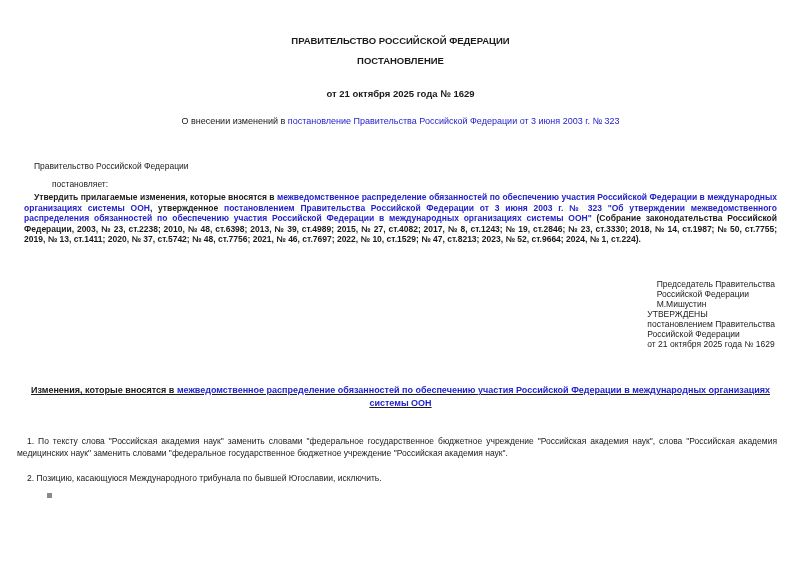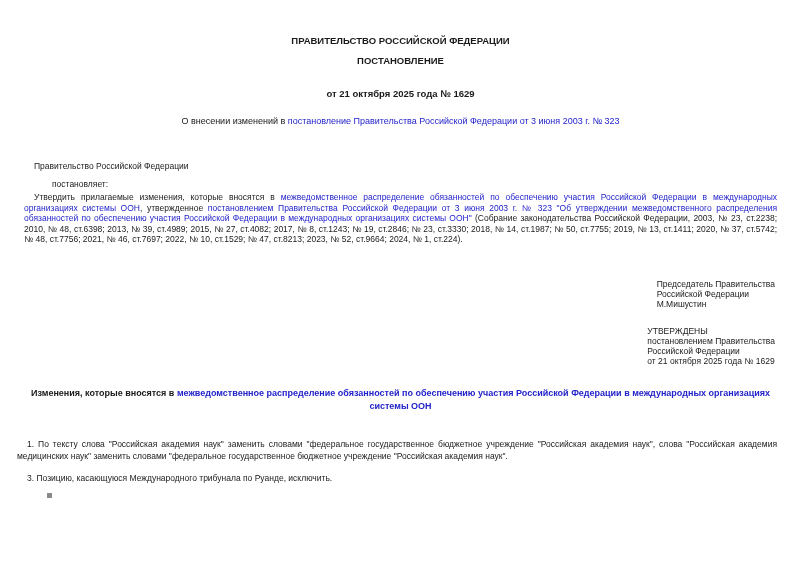--- a/index.html
+++ b/index.html
@@ -24,36 +24,37 @@
   }
 
   .link { color: var(--link, #2323cb); text-decoration: none; cursor: pointer; }
 
   .body-line { font-size: 8.5px; line-height: 10px; }
   .preamble-subject { text-indent: 10px; margin-bottom: 8px; }
   .preamble-verb    { margin-bottom: 3px; margin-left: 28px; }
 
   .resolution-para {
     font-size: 8.5px; line-height: 10.6px;
-    text-align: justify; text-indent: 10px;
+    text-align: justify; text-indent: 10px; font-weight: bold;
   }
 
   .right-block {
     width: fit-content;
     margin-left: auto; margin-right: 2px;
     text-align: left;
     font-size: 8.5px; line-height: 10px;
   }
   .signature-block { margin-top: 34px; }
-  .approval-block  { margin-top: 17px; }
+  .approval-block  { }
 
   .annex-heading {
-    margin-top: 21px;
+    margin-top: 35px;
     font-size: 9px; line-height: 13px; font-weight: bold;
     text-align: center;
+    text-decoration: underline;
   }
 
   .list-item {
     font-size: 8.5px; line-height: 12px;
     text-align: justify; text-indent: 10px;
     margin-left: -7px;
   }
   .item-1 { margin-top: 25px; }
   .item-2 { margin-top: 13px; }
   .item-3 { margin-top: 10px; }
@@ -100,19 +101,19 @@
     <div>Российской Федерации</div>
     <div>от 21 октября 2025 года № 1629</div>
   </div>
 
   <div class="annex-heading">
     <span>Изменения, которые вносятся в </span><span class="link">межведомственное распределение обязанностей по обеспечению участия Российской Федерации в международных организациях системы ООН</span>
   </div>
 
   <div class="list-item item-1">1. По тексту слова "Российская академия наук" заменить словами "федеральное государственное бюджетное учреждение "Российская академия наук", слова "Российская академия медицинских наук" заменить словами "федеральное государственное бюджетное учреждение "Российская академия наук".</div>
 
+  <div class="list-item item-2">2. Позицию, касающуюся Международного трибунала по бывшей Югославии, исключить.</div>
 
-  <div class="list-item item-3">3. Позицию, касающуюся Международного трибунала по Руанде, исключить.</div>
 
 
   <div class="object-placeholder"></div>
 
 </div>
 
 </body></html>

